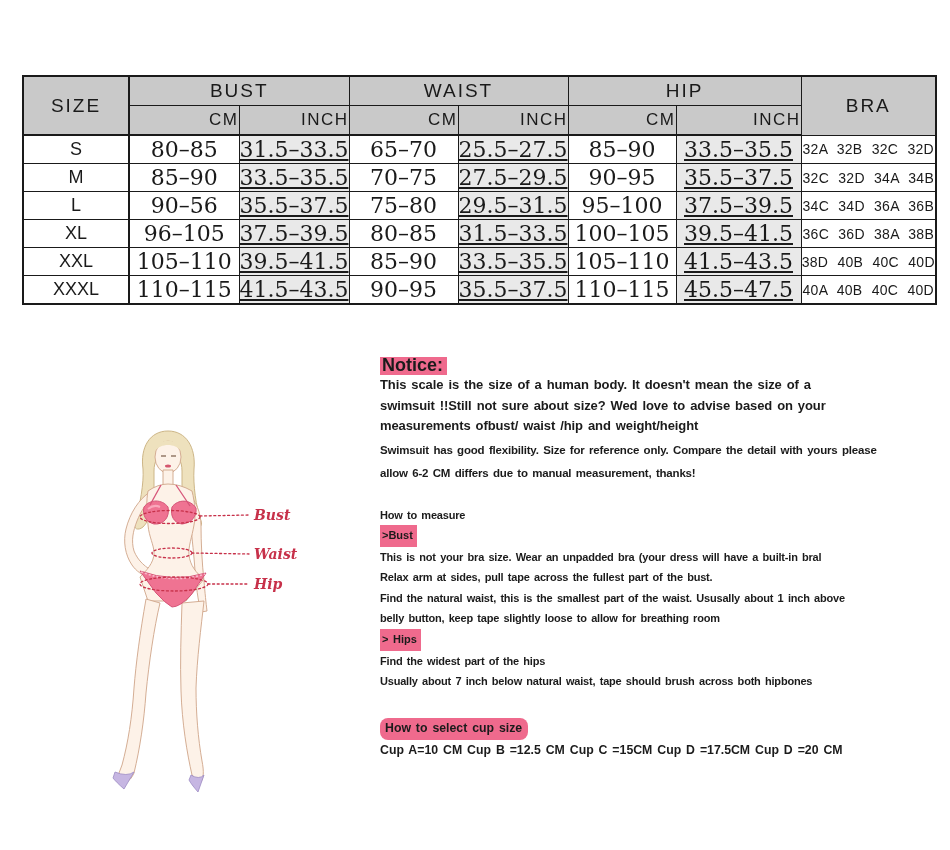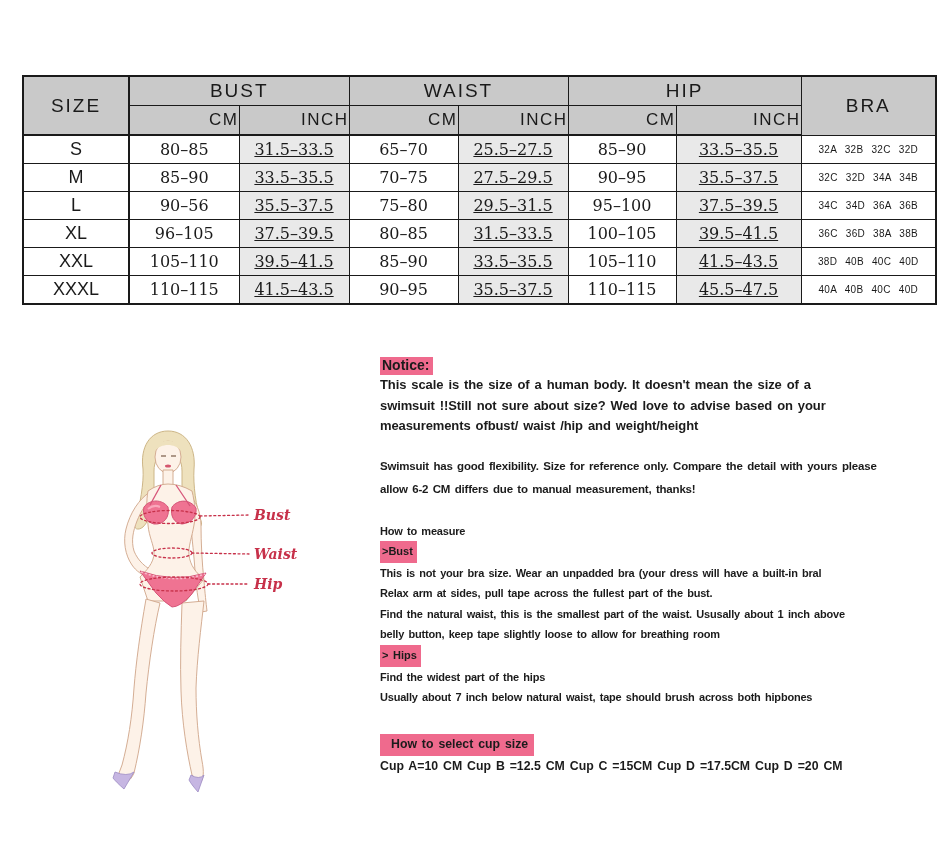--- a/index.html
+++ b/index.html
@@ -23,50 +23,50 @@
     background:#c9c9c9;
     font-family:"Liberation Sans",sans-serif;font-weight:normal;
     font-size:19px;letter-spacing:2px;height:28px;
   }
   .size-table thead th.sub{font-size:17px;letter-spacing:1.5px;text-align:right;}
   .size-table thead tr:last-child th{border-bottom:2px solid #1a1a1a;}
   .size-table th.col-size{border-right:2px solid #1a1a1a;border-bottom:2px solid #1a1a1a;}
   .size-table td.size-cell{
     font-family:"Liberation Sans",sans-serif;font-size:18px;border-right:2px solid #1a1a1a;
   }
-  .size-table tbody td{height:27px;font-family:"DejaVu Serif","Liberation Serif",serif;font-size:16px;}
+  .size-table tbody td{height:27px;font-family:"DejaVu Serif","Liberation Serif",serif;font-size:22px;}
   .size-table tbody td.inch{background:#e9e9e9;text-decoration:underline;}
   .size-table tbody td.bra-cell{
-    font-family:"Liberation Sans",sans-serif;font-size:10px;
+    font-family:"Liberation Sans",sans-serif;font-size:14px;
     letter-spacing:0.3px;word-spacing:5px;background:#ffffff;
   }
 
   
   .text-col{
     position:absolute;left:380px;top:351px;width:562px;
     color:#1b1b1b;font-weight:bold;
   }
   .text-col .line{white-space:nowrap;}
   .hl{background:#ef6a8d;display:inline-block;padding:0 4px 1px 2px;}
 
-  .notice-heading{font-size:14px;line-height:17px;margin-top:6px;}
+  .notice-heading{font-size:18px;line-height:17px;margin-top:6px;}
   .notice-line{font-size:13px;line-height:20.5px;letter-spacing:-0.1px;word-spacing:1.5px;}
 
-  .flex-note{margin-top:18px;}
+  .flex-note{margin-top:2px;}
   .flex-note .line{font-size:11.5px;line-height:23px;letter-spacing:-0.2px;word-spacing:1.5px;}
 
   .measure{margin-top:20px;}
   .measure .line,.measure .tag-line,.measure-title{
     font-size:11px;line-height:20.6px;letter-spacing:-0.2px;word-spacing:1.5px;
   }
   .measure .tag-line .hl{letter-spacing:0;}
 
   .cup{margin-top:26px;}
   .cup .line,.cup-heading{font-size:12.3px;line-height:21px;word-spacing:1.5px;}
-  .cup-heading .hl{padding:0 6px 1px 11px;}
+  .cup-heading .hl{padding:0 6px 1px 5px;border-radius:8px;}
 
   
   .figure-wrap{position:absolute;left:88px;top:423px;width:290px;height:400px;}
   .fig-label{font-style:italic;font-weight:bold;font-family:"DejaVu Serif",serif;font-size:14px;fill:#c73049;}
   .dotted{stroke:#c73049;stroke-width:1.3;fill:none;stroke-dasharray:2 2.6;stroke-linecap:round;}
   .skin{fill:#fdf2e8;stroke:#cfa589;stroke-width:0.9;}
   .bikini{fill:#ef7392;stroke:#d65478;stroke-width:1;}
 </style>
 </head>
 <body>

